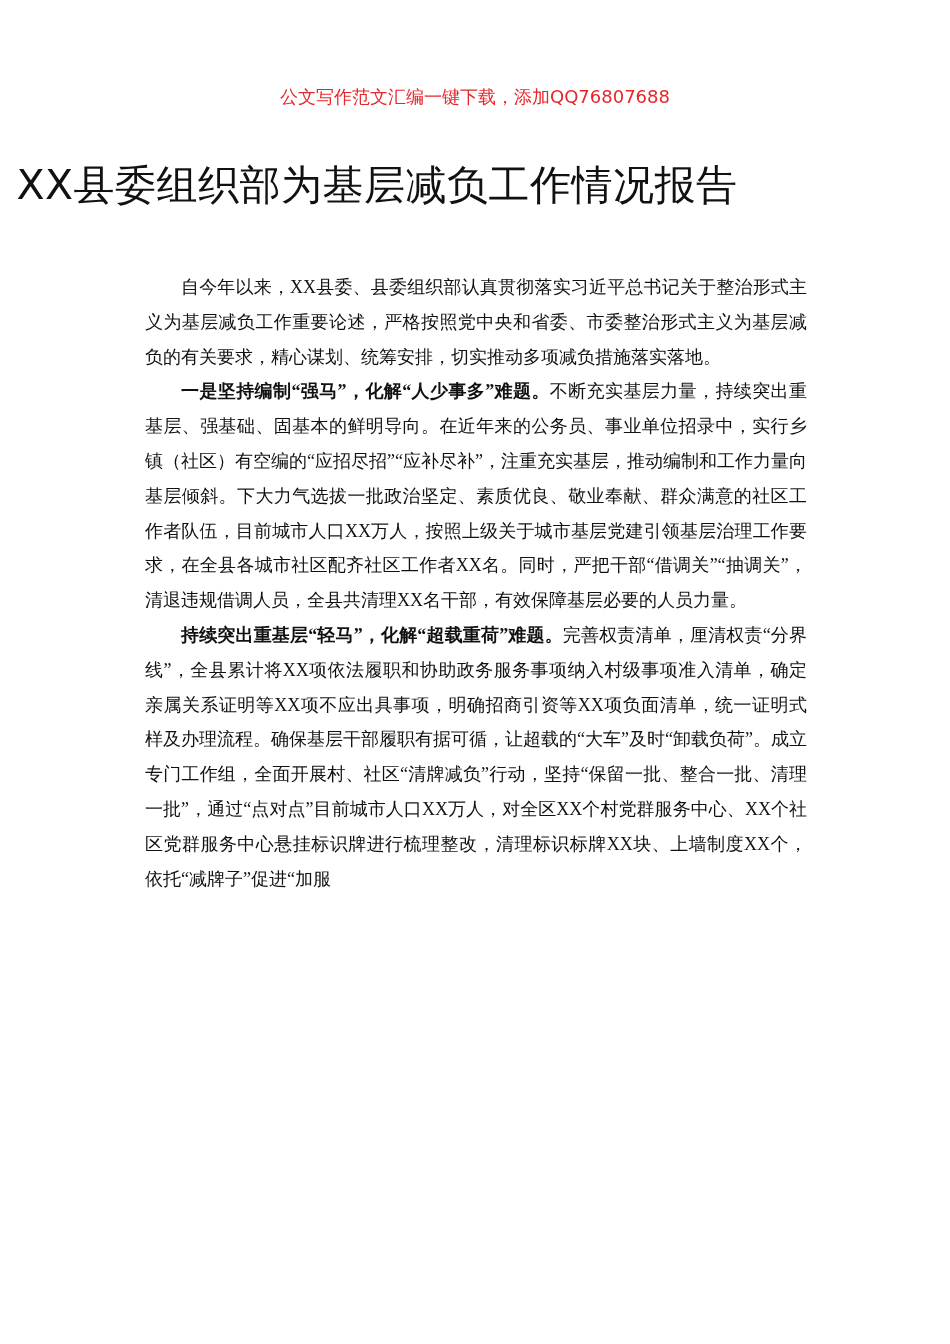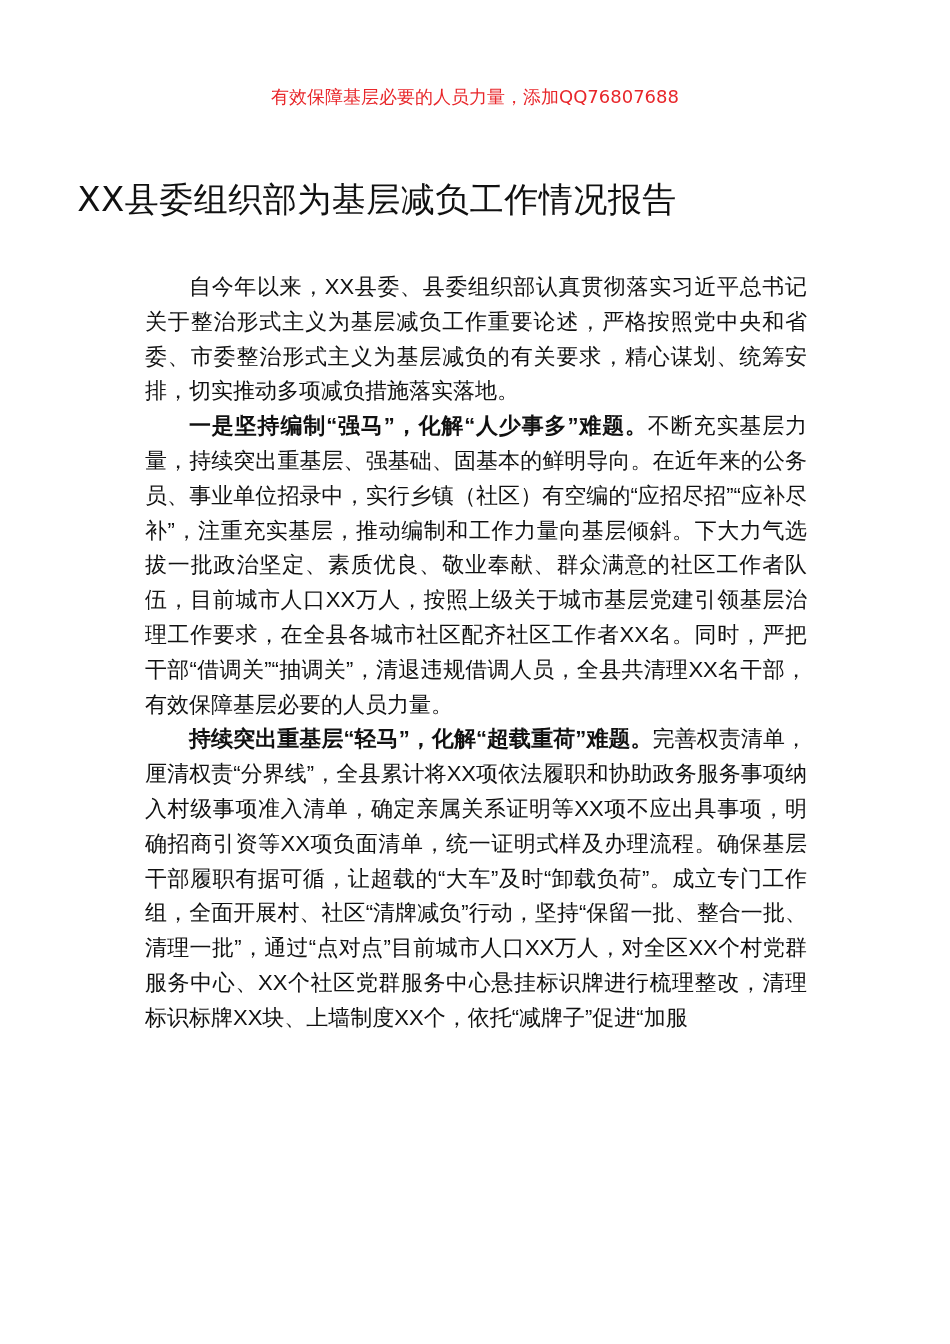--- a/index.html
+++ b/index.html
@@ -3,36 +3,36 @@
 <meta charset="utf-8">
 <style>
   html, body { margin: 0; padding: 0; background: #ffffff; }
   body { width: 950px; height: 1344px; position: relative; overflow: hidden; }
   .banner {
     position: absolute; top: 84px; left: 0; width: 950px; text-align: center;
     color: #e8262a; font-family: "DejaVu Sans", sans-serif; font-size: 18px;
     line-height: 26px; letter-spacing: 0px;
   }
   .title {
-    position: absolute; top: 174px; left: 0; width: 754px; text-align: center;
-    color: #111; font-family: "DejaVu Sans", sans-serif; font-size: 34px;
+    position: absolute; top: 160px; left: 0; width: 754px; text-align: center;
+    color: #111; font-family: "DejaVu Sans", sans-serif; font-size: 41px;
     line-height: 50px; letter-spacing: 0.5px;
   }
   .body {
     position: absolute; top: 270px; left: 145px; width: 662px;
-    color: #111; font-family: Liberation Sans, sans-serif; font-size: 22px;
+    color: #111; font-family: Liberation Serif, serif; font-size: 18px;
     line-height: 34.8px; text-align: justify; text-justify: inter-character;
   }
   .body p { margin: 0; text-indent: 2em; }
   b { font-weight: bold; }
 </style>
 </head>
 <body>
 
-<div class="banner">有效保障基层必要的人员力量，添加QQ76807688</div>
+<div class="banner">公文写作范文汇编一键下载，添加QQ76807688</div>
 
 <div class="title">XX县委组织部为基层减负工作情况报告</div>
 
 <div class="body">
   <p>
     <b></b><span>自今年以来，XX县委、县委组织部认真贯彻落实习近平总书记关于整治形式主义为基层减负工作重要论述，严格按照党中央和省委、市委整治形式主义为基层减负的有关要求，精心谋划、统筹安排，切实推动多项减负措施落实落地。</span>
   </p>
   <p>
     <b>一是坚持编制“强马”，化解“人少事多”难题。</b><span>不断充实基层力量，持续突出重基层、强基础、固基本的鲜明导向。在近年来的公务员、事业单位招录中，实行乡镇（社区）有空编的“应招尽招”“应补尽补”，注重充实基层，推动编制和工作力量向基层倾斜。下大力气选拔一批政治坚定、素质优良、敬业奉献、群众满意的社区工作者队伍，目前城市人口XX万人，按照上级关于城市基层党建引领基层治理工作要求，在全县各城市社区配齐社区工作者XX名。同时，严把干部“借调关”“抽调关”，清退违规借调人员，全县共清理XX名干部，有效保障基层必要的人员力量。</span>
   </p>

